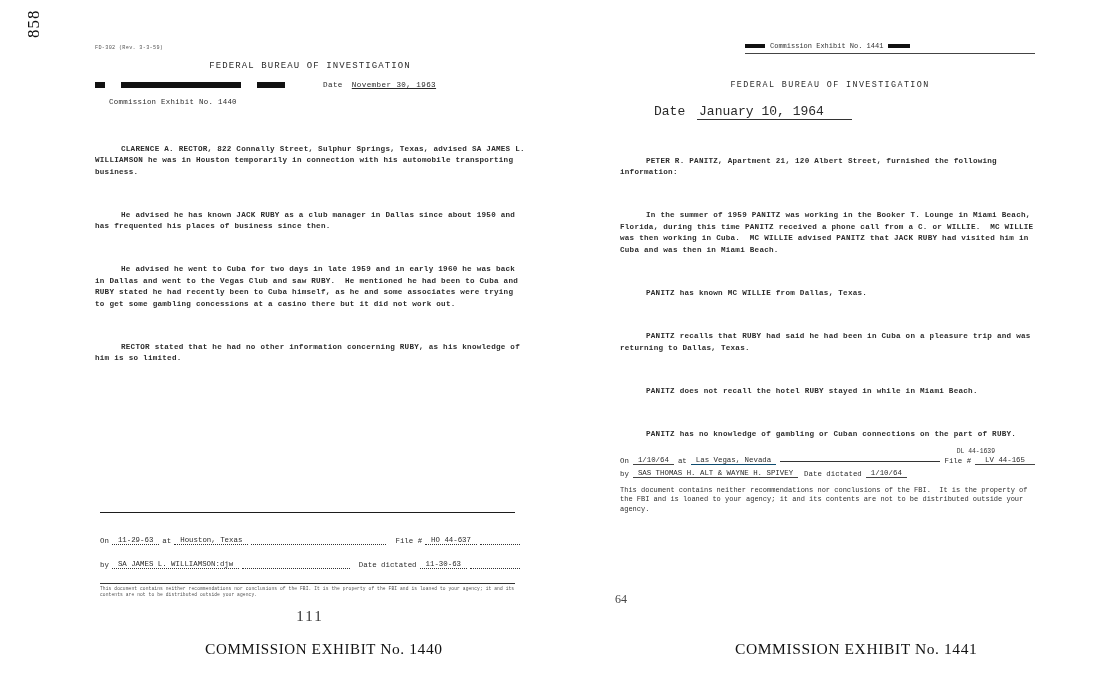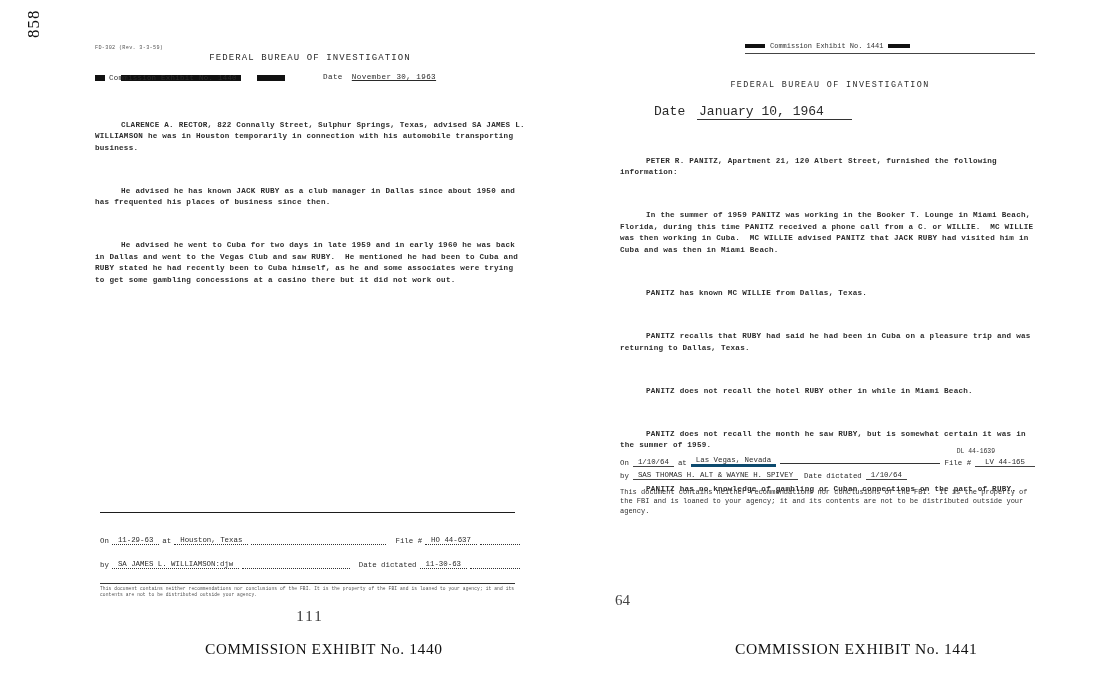--- a/index.html
+++ b/index.html
@@ -51,34 +51,34 @@
     font-size: 5.2px;
     letter-spacing: .3px;
     color: #555;
     margin-bottom: 2px;
   }
   .agency-title {
     text-align: center;
     font-size: 9px;
     letter-spacing: 1.1px;
     color: #2b2b2b;
-    margin: 0 0 10px 0;
+    margin: 8px 0 10px 0;
     font-family: "Liberation Mono", monospace;
   }
   .agency-title.right {
     margin-top: 40px;
     margin-bottom: 14px;
     font-size: 8.4px;
     letter-spacing: 1.4px;
   }
   .exhibit-stamp-row {
     display: flex;
-    align-items: flex-end;
+    align-items: center;
     gap: 16px;
-    margin-bottom: 4px;
+    margin-bottom: 20px;
   }
   .redaction-bar {
     background: #111;
     height: 6px;
     flex: 0 0 auto;
   }
   .date-line {
     font-size: 7.6px;
     letter-spacing: .4px;
     white-space: nowrap;
@@ -228,21 +228,21 @@
   .fr-note {
     font-size: 7px;
     line-height: 9.4px;
     margin-top: 8px;
     color: #2f2f2f;
     white-space: pre-wrap;
   }
   .pagenum-hand {
     position: absolute;
     font-family: "Liberation Serif", serif;
-    font-size: 15px;
+    font-size: 12px;
     color: #444;
   }
 </style>
 </head>
 <body>
 
 <div class="page">
 
   <div class="page-number-left">858</div>
 
@@ -266,20 +266,21 @@
     </div>
 
     <div style="position:relative; margin-top:-18px; margin-bottom:12px; padding-left:14px;">
       <span class="stamp-exhibit">Commission Exhibit No. 1440</span>
     </div>
 
     <div class="body-text">
       <p class="para indent">CLARENCE A. RECTOR, 822 Connally Street, Sulphur Springs, Texas, advised SA JAMES L. WILLIAMSON he was in Houston temporarily in connection with his automobile transporting business.</p>
       <p class="para indent">He advised he has known JACK RUBY as a club manager in Dallas since about 1950 and has frequented his places of business since then.</p>
       <p class="para indent">He advised he went to Cuba for two days in late 1959 and in early 1960 he was back in Dallas and went to the Vegas Club and saw RUBY.  He mentioned he had been to Cuba and RUBY stated he had recently been to Cuba himself, as he and some associates were trying to get some gambling concessions at a casino there but it did not work out.</p>
+      <p class="para indent">RECTOR stated that he had no other information concerning RUBY, as his knowledge of him is so limited.</p>
     </div>
   </div>
 
   <div class="footer-left">
     <div class="footer-rule"></div>
 
     <div class="footer-row">
       <span>On</span>
       <span style="border-bottom:1px dotted #333; padding:0 6px;">11-29-63</span>
       <span>at</span>
@@ -323,36 +324,35 @@
     <div class="date-row-right">
       <span>Date</span>
       <span class="u" style="margin-left:4px;">January 10, 1964</span>
     </div>
 
     <div class="body-text">
       <p class="para indent">PETER R. PANITZ, Apartment 21, 120 Albert Street, furnished the following information:</p>
       <p class="para indent">In the summer of 1959 PANITZ was working in the Booker T. Lounge in Miami Beach, Florida, during this time PANITZ received a phone call from a C. or WILLIE.  MC WILLIE was then working in Cuba.  MC WILLIE advised PANITZ that JACK RUBY had visited him in Cuba and was then in Miami Beach.</p>
       <p class="para indent">PANITZ has known MC WILLIE from Dallas, Texas.</p>
       <p class="para indent">PANITZ recalls that RUBY had said he had been in Cuba on a pleasure trip and was returning to Dallas, Texas.</p>
-      <p class="para indent">PANITZ does not recall the hotel RUBY other in while in Miami Beach.</p>
-      <p class="para indent">PANITZ does not recall the month he saw RUBY, but is somewhat certain it was in the summer of 1959.</p>
+      <p class="para indent">PANITZ does not recall the hotel RUBY stayed in while in Miami Beach.</p>
       <p class="para indent">PANITZ has no knowledge of gambling or Cuban connections on the part of RUBY.</p>
     </div>
   </div>
 
   <div class="footer-right">
     <div class="fr-filestack" style="text-align:right; margin-right:40px;">
       <div>DL 44-1639</div>
     </div>
 
     <div class="fr-line">
       <span>On</span>
       <span style="border-bottom:1px solid #444; padding:0 5px;">1/10/64</span>
       <span>at</span>
-      <span style="border-bottom:3px solid #0c4a6e; padding:0 5px;">Las Vegas, Nevada</span>
+      <span style="border-bottom:1px solid #0c4a6e; padding:0 5px;">Las Vegas, Nevada</span>
       <span class="fr-rule"></span>
       <span>File #</span>
       <span style="border-bottom:1px solid #444; padding:0 10px;">LV 44-165</span>
     </div>
 
     <div class="fr-line">
       <span>by</span>
       <span style="border-bottom:1px solid #444; padding:0 5px;">SAS THOMAS H. ALT &amp; WAYNE H. SPIVEY</span>
       <span style="margin-left:2px;">Date dictated</span>
       <span style="border-bottom:1px solid #444; padding:0 5px;">1/10/64</span>

